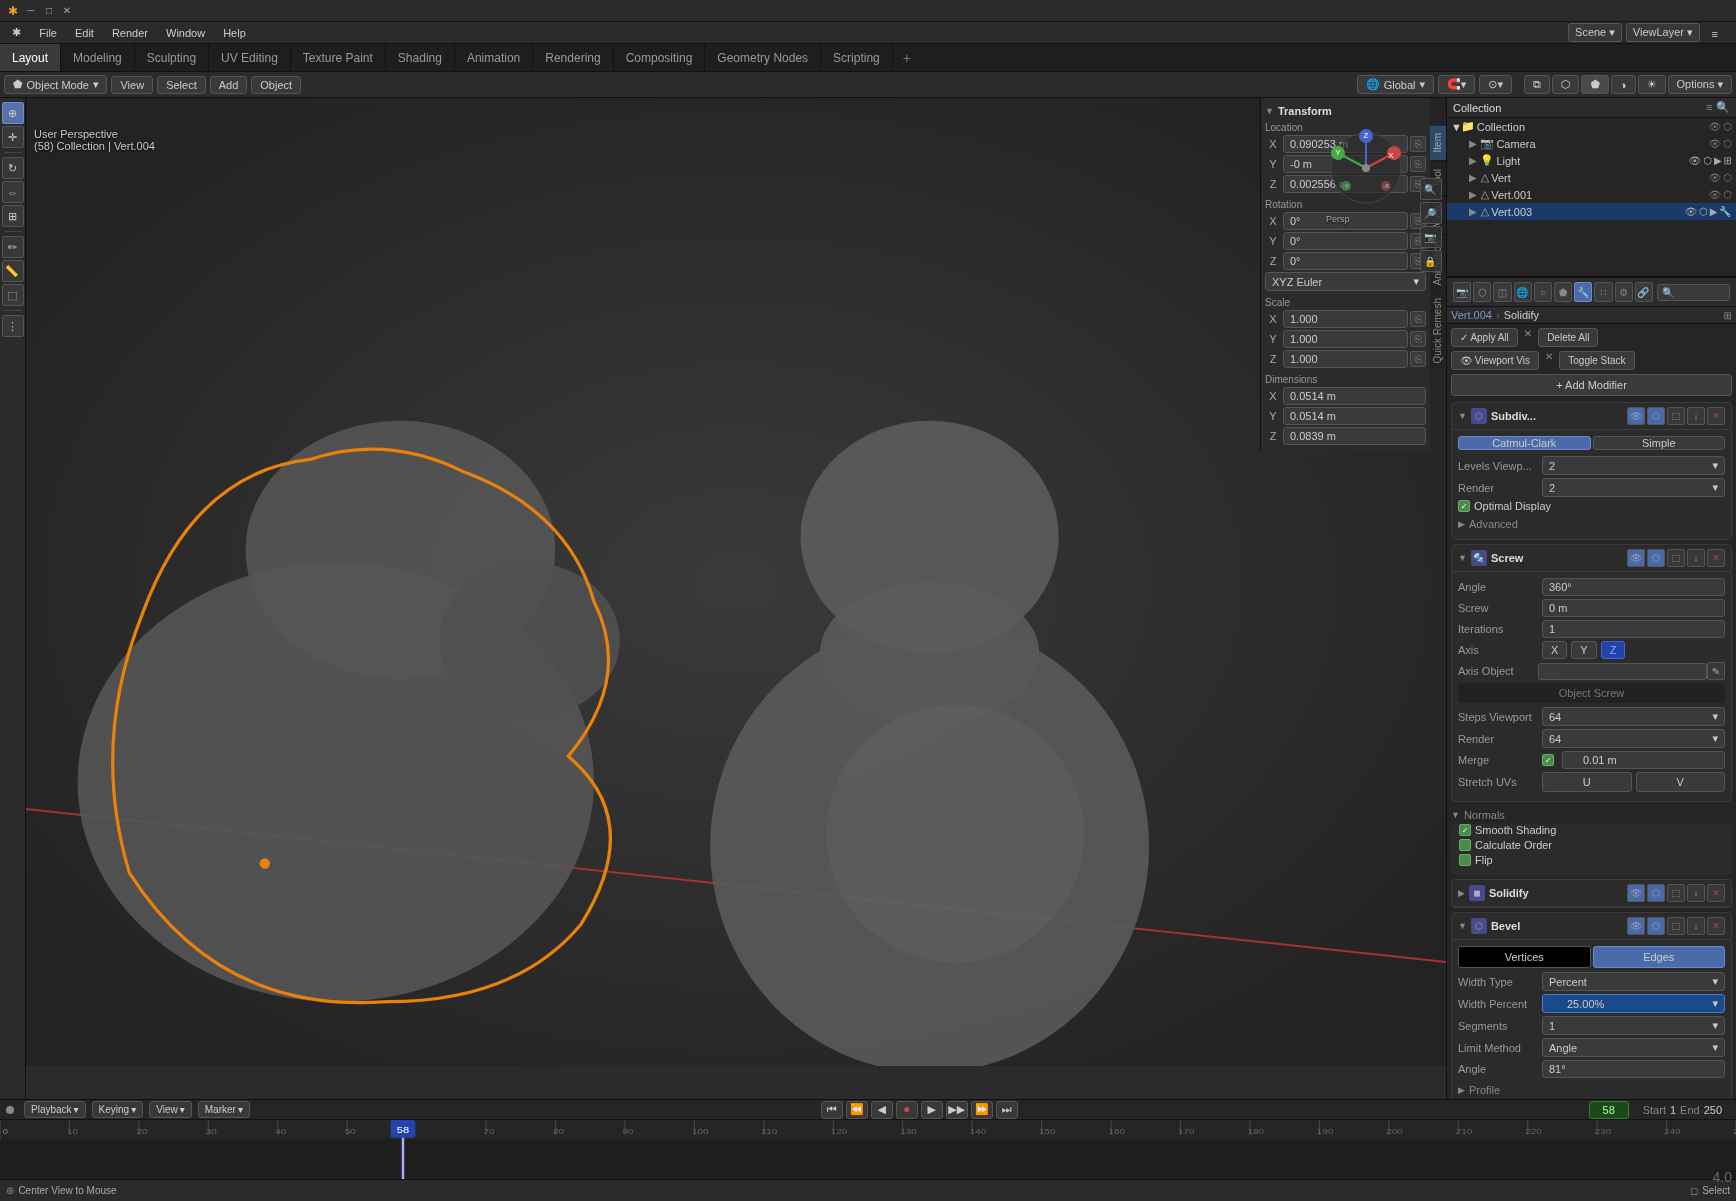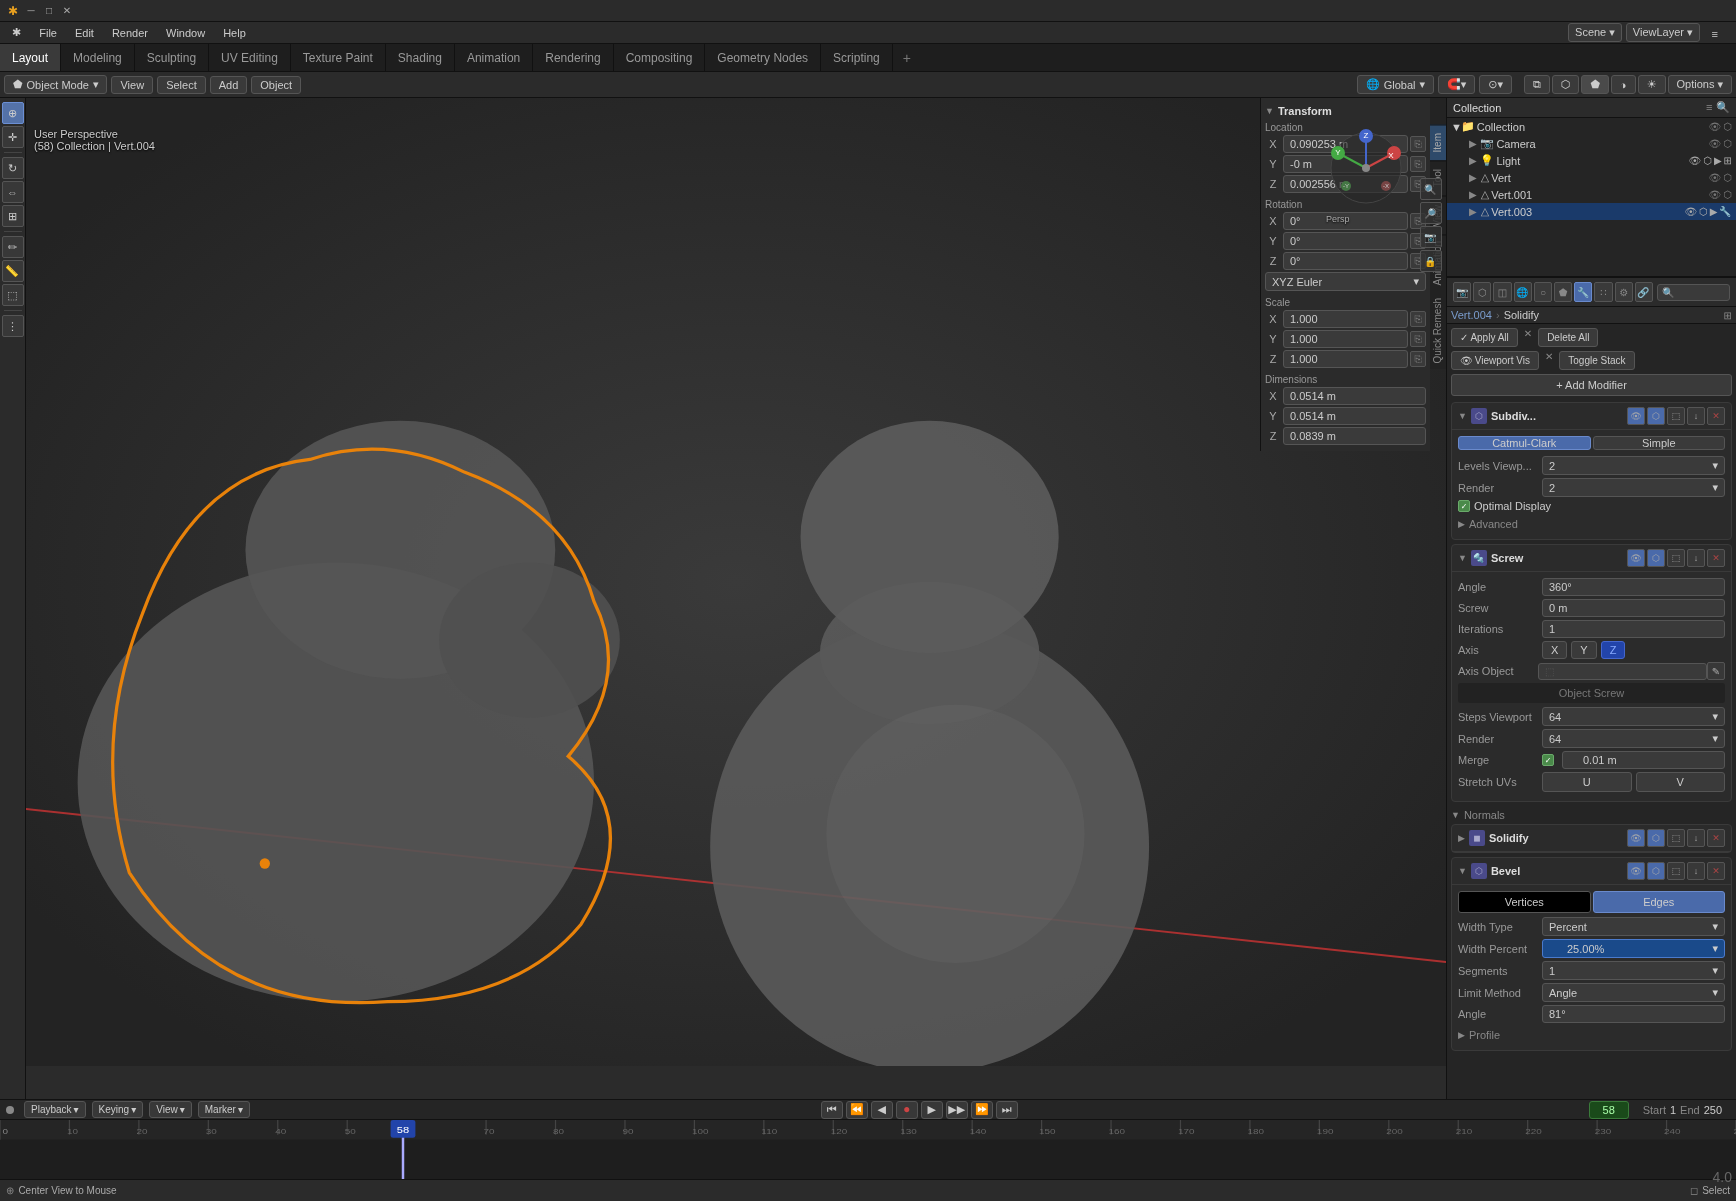--- a/index.html
+++ b/index.html
@@ -1098,20 +1098,34 @@
               <div class="uv-btn">U</div>
               <div class="uv-btn">V</div>
             </div>
           </div>
         </div>
 
         
         <div class="section-divider">
           <span class="arrow">▼</span>
           <span>Normals</span>
+        </div>
+        <div style="padding:0 8px 6px 8px;background:#2b2b2b;border-radius:4px;margin-bottom:4px;">
+          <div class="checkbox-row">
+            <div class="checkbox checked"></div>
+            <span class="check-label">Smooth Shading</span>
+          </div>
+          <div class="checkbox-row">
+            <div class="checkbox"></div>
+            <span class="check-label">Calculate Order</span>
+          </div>
+          <div class="checkbox-row">
+            <div class="checkbox"></div>
+            <span class="check-label">Flip</span>
+          </div>
         </div>
 
         
         <div class="modifier-card">
           <div class="modifier-card-header">
             <span style="color:#888;font-size:9px;">▶</span>
             <div class="mod-icon">◼</div>
             <span class="mod-name">Solidify</span>
             <div class="mod-btns">
               <div class="mod-btn active">👁</div>

